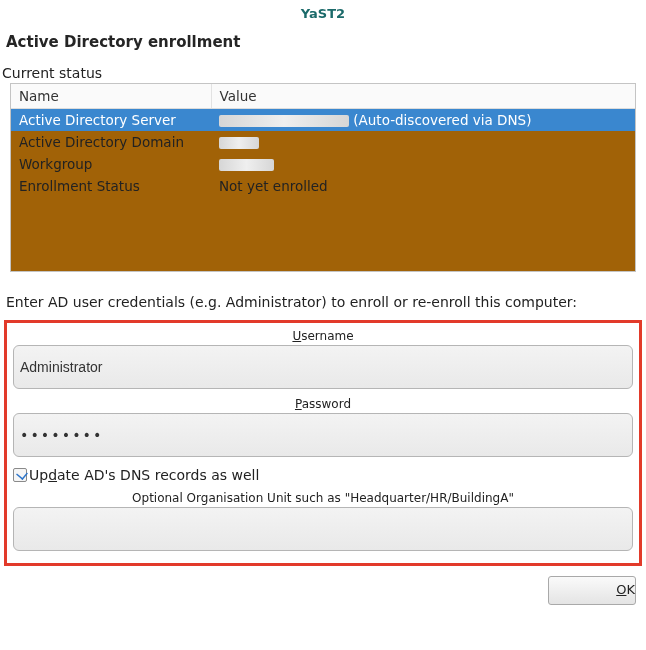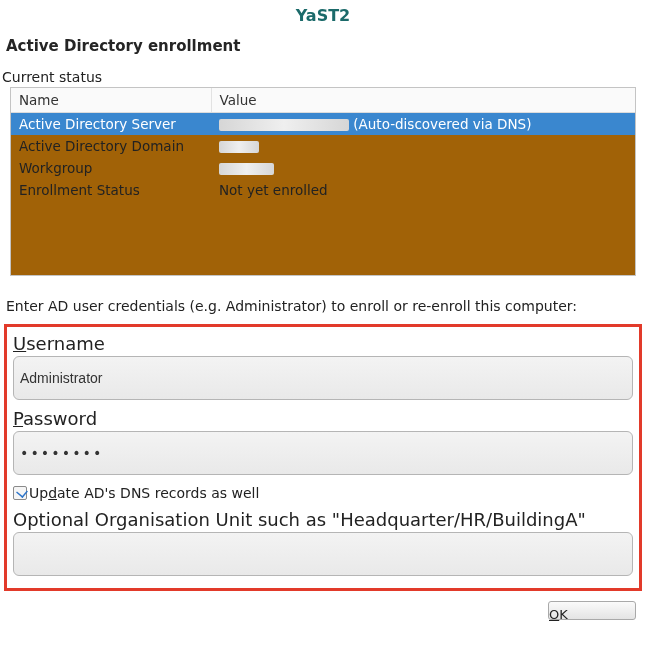--- a/index.html
+++ b/index.html
@@ -17,21 +17,21 @@
     overflow: hidden;
   }
   .window {
     width: 646px;
     height: 650px;
     background: #ffffff;
     padding: 0;
   }
   .titlebar {
     text-align: center;
-    font-size: 16px;
+    font-size: 13px;
     font-weight: bold;
     color: #1b6a6a;
     padding: 6px 0 4px 0;
   }
   .heading {
     font-size: 15px;
     font-weight: bold;
     color: #252525;
     padding: 8px 6px 14px 6px;
   }
@@ -84,23 +84,24 @@
     font-size: 14px;
     padding: 22px 6px 10px 6px;
     color: #222;
   }
   .form-highlight {
     margin: 0 4px 0 4px;
     border: 3px solid #e23a2a;
     padding: 4px 6px 6px 6px;
   }
   .field-label {
-    font-size: 18px;
+    font-size: 12px;
     color: #222;
     padding: 2px 0 2px 0;
+    text-align: center;
   }
   .mnemonic { text-decoration: underline; }
   .text-input {
     width: 100%;
     height: 44px;
     border: 1px solid #b5b5b5;
     border-radius: 6px;
     background: linear-gradient(#f3f3f3,#e9e9e9);
     padding: 4px 6px;
     font-size: 14px;
@@ -139,28 +140,28 @@
     border-width: 0 2px 2px 0;
     transform: rotate(40deg) scale(0.7);
   }
   .button-row {
     display: flex;
     justify-content: flex-end;
     padding: 10px 10px 0 0;
   }
   .btn {
     min-width: 88px;
-    height: 19px;
+    height: 29px;
     border: 1px solid #a9a9a9;
     border-radius: 3px;
     background: linear-gradient(#fafafa,#e4e4e4);
     font-size: 13px;
     color: #222;
     cursor: pointer;
-    text-align: left;
+    text-align: right;
     line-height: 25px;
   }
   .col-name { width: 200px; }
   .col-value { width: auto; }
 </style>
 </head>
 <body>
 <div class="window">
 
   <div class="titlebar">YaST2</div>

